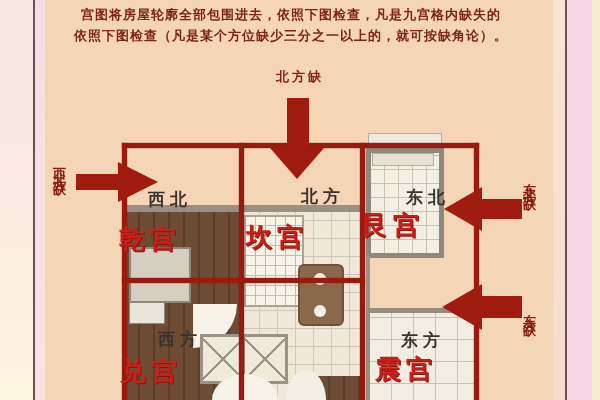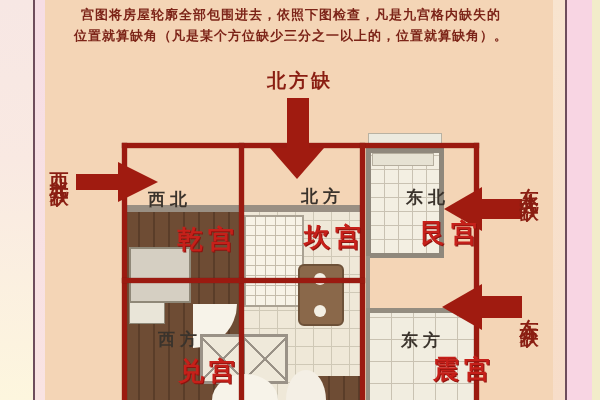--- a/index.html
+++ b/index.html
@@ -76,32 +76,32 @@
   .n-shaft{left:287px;top:98px;width:22px;height:52px;}
   .n-head{left:270px;top:148px;border-left:27px solid transparent;border-right:27px solid transparent;border-top:31px solid #a01b10;}
   .w-shaft{left:76px;top:174px;width:44px;height:16px;}
   .w-head{left:118px;top:162px;border-top:20px solid transparent;border-bottom:20px solid transparent;border-left:40px solid #a01b10;}
   .ne-shaft{left:480px;top:199px;width:42px;height:20px;}
   .ne-head{left:444px;top:187px;border-top:22px solid transparent;border-bottom:22px solid transparent;border-right:38px solid #a01b10;}
   .e-shaft{left:482px;top:296px;width:40px;height:22px;}
   .e-head{left:442px;top:284px;border-top:23px solid transparent;border-bottom:23px solid transparent;border-right:40px solid #a01b10;}
 
   
-  .out-label{color:#8a1e12;font-weight:bold;font-size:19px;z-index:5;}
+  .out-label{color:#8a1e12;font-weight:bold;font-size:13px;z-index:5;}
   .out-label.h{letter-spacing:3px;text-align:center;}
   .out-label.v{writing-mode:vertical-rl;text-orientation:upright;letter-spacing:5px;line-height:26px;}
   .dir-label{color:#3a332c;font-weight:bold;font-size:17px;letter-spacing:5px;text-align:center;width:100px;z-index:5;}
-  .palace-label{color:#c6201a;font-weight:bold;font-size:26px;letter-spacing:5px;text-align:right;width:120px;z-index:5;
+  .palace-label{color:#c6201a;font-weight:bold;font-size:26px;letter-spacing:5px;text-align:left;width:120px;z-index:5;
     text-shadow:1px 1px 0 #8e130e;}
 </style>
 </head>
 <body>
 
 <div class="abs header-line" style="top:6px">宫图将房屋轮廓全部包围进去，依照下图检查，凡是九宫格内缺失的</div>
-<div class="abs header-line" style="top:27px">位置就算缺角（凡是某个方位缺少三分之一以上的，位置就算缺角）。</div>
+<div class="abs header-line" style="top:27px">依照下图检查（凡是某个方位缺少三分之一以上的，就可按缺角论）。</div>
 
 <div class="abs room-wood-left wood"></div>
 <div class="abs wall-top"></div>
 <div class="abs furniture-left"></div>
 <div class="abs furniture-left2"></div>
 <div class="abs room-center"></div>
 <div class="abs shoji"></div>
 <div class="abs dining-table"></div>
 <div class="abs balcony-top"></div>
 <div class="abs kitchen"></div>
@@ -139,21 +139,21 @@
 <div class="abs out-label v" style="left:516px;top:303px">东方缺</div>
 
 <div class="abs dir-label" style="left:120px;top:188px">西北</div>
 <div class="abs dir-label" style="left:273px;top:185px">北方</div>
 <div class="abs dir-label" style="left:378px;top:186px">东北</div>
 <div class="abs dir-label" style="left:130px;top:328px">西方</div>
 <div class="abs dir-label" style="left:373px;top:329px">东方</div>
 
 <div class="abs palace-label" style="left:119px;top:222px">乾宫</div>
 <div class="abs palace-label" style="left:246px;top:220px">坎宫</div>
-<div class="abs palace-label" style="left:362px;top:216px">艮宫</div>
+<div class="abs palace-label" style="left:362px;top:208px">艮宫</div>
 <div class="abs palace-label" style="left:120px;top:354px">兑宫</div>
 <div class="abs palace-label" style="left:375px;top:352px">震宫</div>
 
 <div class="abs frame-left-outer"></div>
 <div class="abs frame-left-line"></div>
 <div class="abs frame-left-inner"></div>
 <div class="abs frame-right-inner"></div>
 <div class="abs frame-right-line"></div>
 <div class="abs frame-right-outer"></div>
 <div class="abs frame-right-edge"></div>

